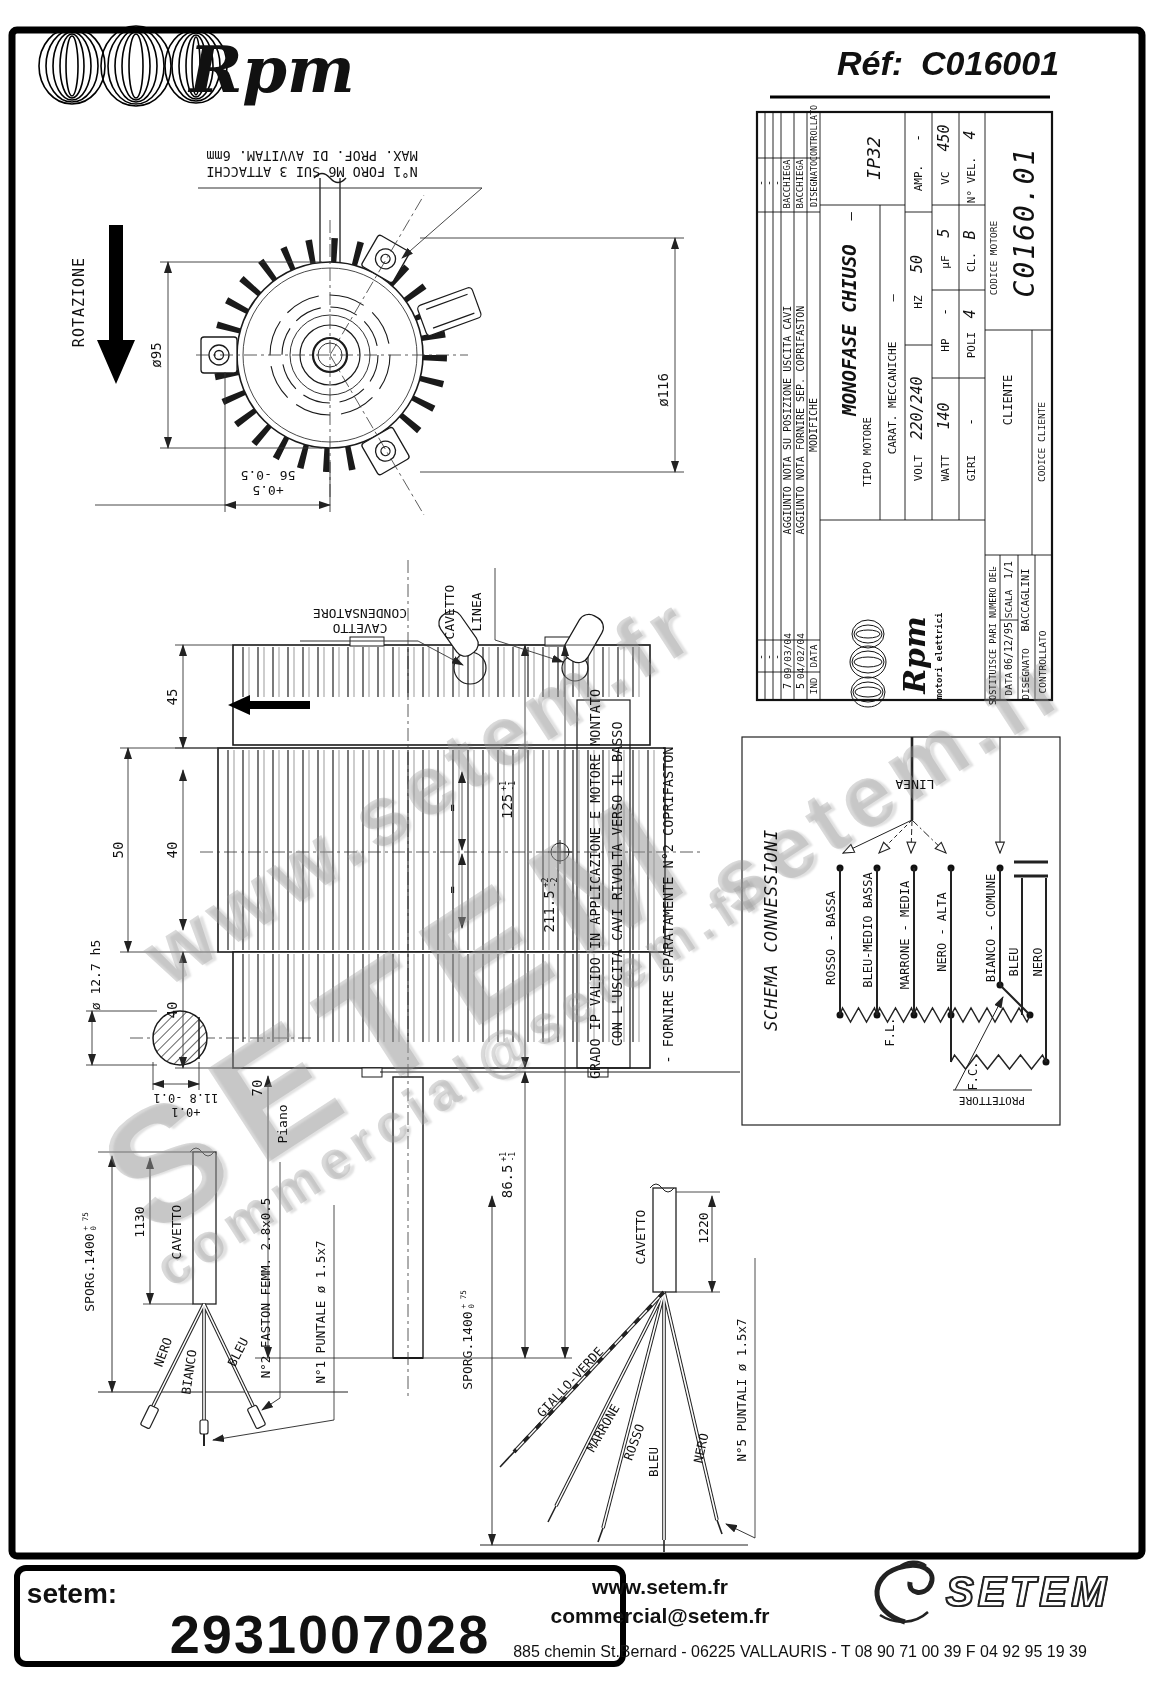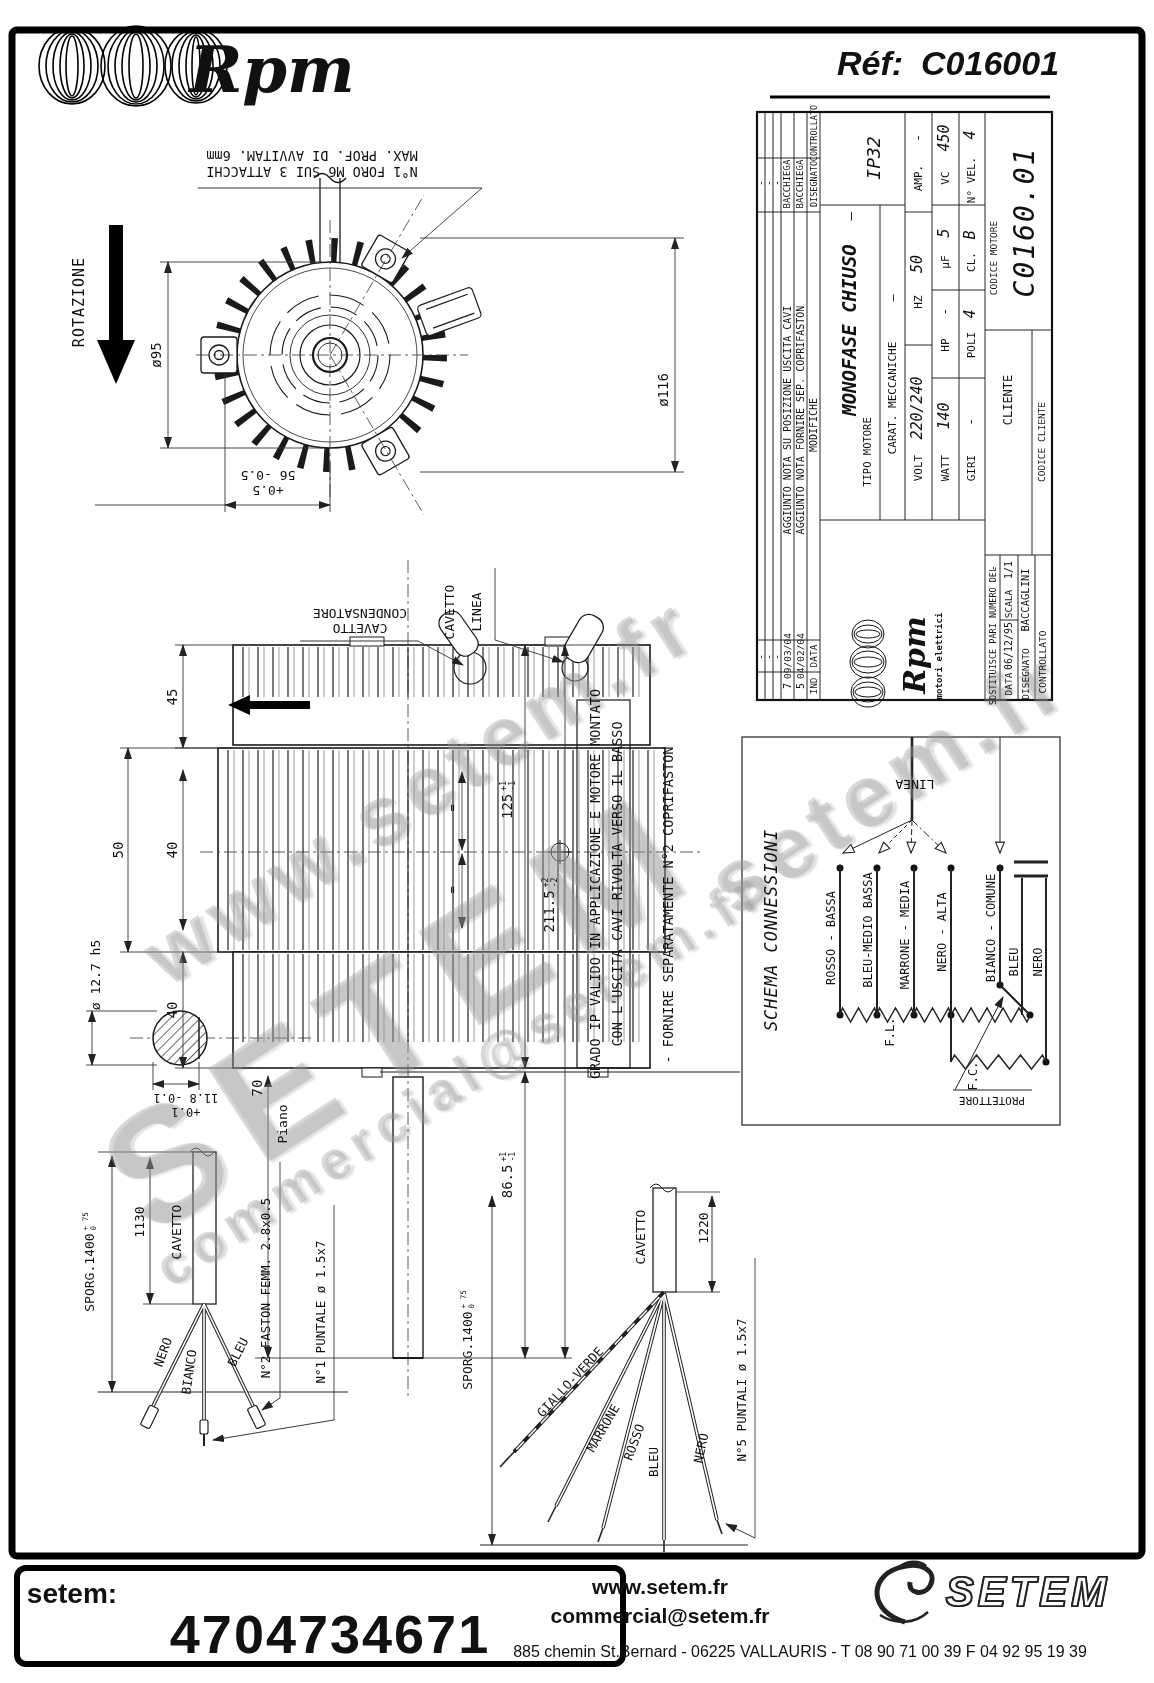--- a/index.html
+++ b/index.html
@@ -563,19 +563,19 @@
 <div class="lbl r90" style="left:1009px;top:604px;font-size:9.5px;">SCALA</div>
 <div class="lbl r90" style="left:1009px;top:570px;font-size:10px;">1/1</div>
 <div class="lbl r90" style="left:1026px;top:674px;font-size:9.5px;">DISEGNATO</div>
 <div class="lbl r90" style="left:1026px;top:600px;font-size:10.5px;">BACCAGLINI</div>
 <div class="lbl r90" style="left:1043px;top:662px;font-size:9.5px;">CONTROLLATO</div>
 
 <div class="lbl r90 serif b it" style="left:915px;top:655px;font-size:30px;">Rpm</div>
 <div class="lbl r90 b" style="left:940px;top:656px;font-size:9px;">motori elettrici</div>
 
 <div class="lbl sans b" style="left:72px;top:1594px;font-size:28px;">setem:</div>
-<div class="lbl sans b" style="left:330px;top:1634px;font-size:54px;letter-spacing:2px;">4704734671</div>
+<div class="lbl sans b" style="left:330px;top:1634px;font-size:54px;letter-spacing:2px;">2931007028</div>
 <div class="lbl sans b" style="left:660px;top:1587px;font-size:21px;">www.setem.fr</div>
 <div class="lbl sans b" style="left:660px;top:1616px;font-size:21px;">commercial@setem.fr</div>
 <div class="lbl sans" style="left:800px;top:1652px;font-size:16px;text-align:right;">885 chemin St.Bernard  -  06225 VALLAURIS  -  T 08 90 71 00 39   F 04 92 95 19 39</div>
 <div class="lbl sans b it outline" style="left:1028px;top:1592px;font-size:42px;letter-spacing:4px;">SETEM</div>
 
 </div>
 
 </body></html>

